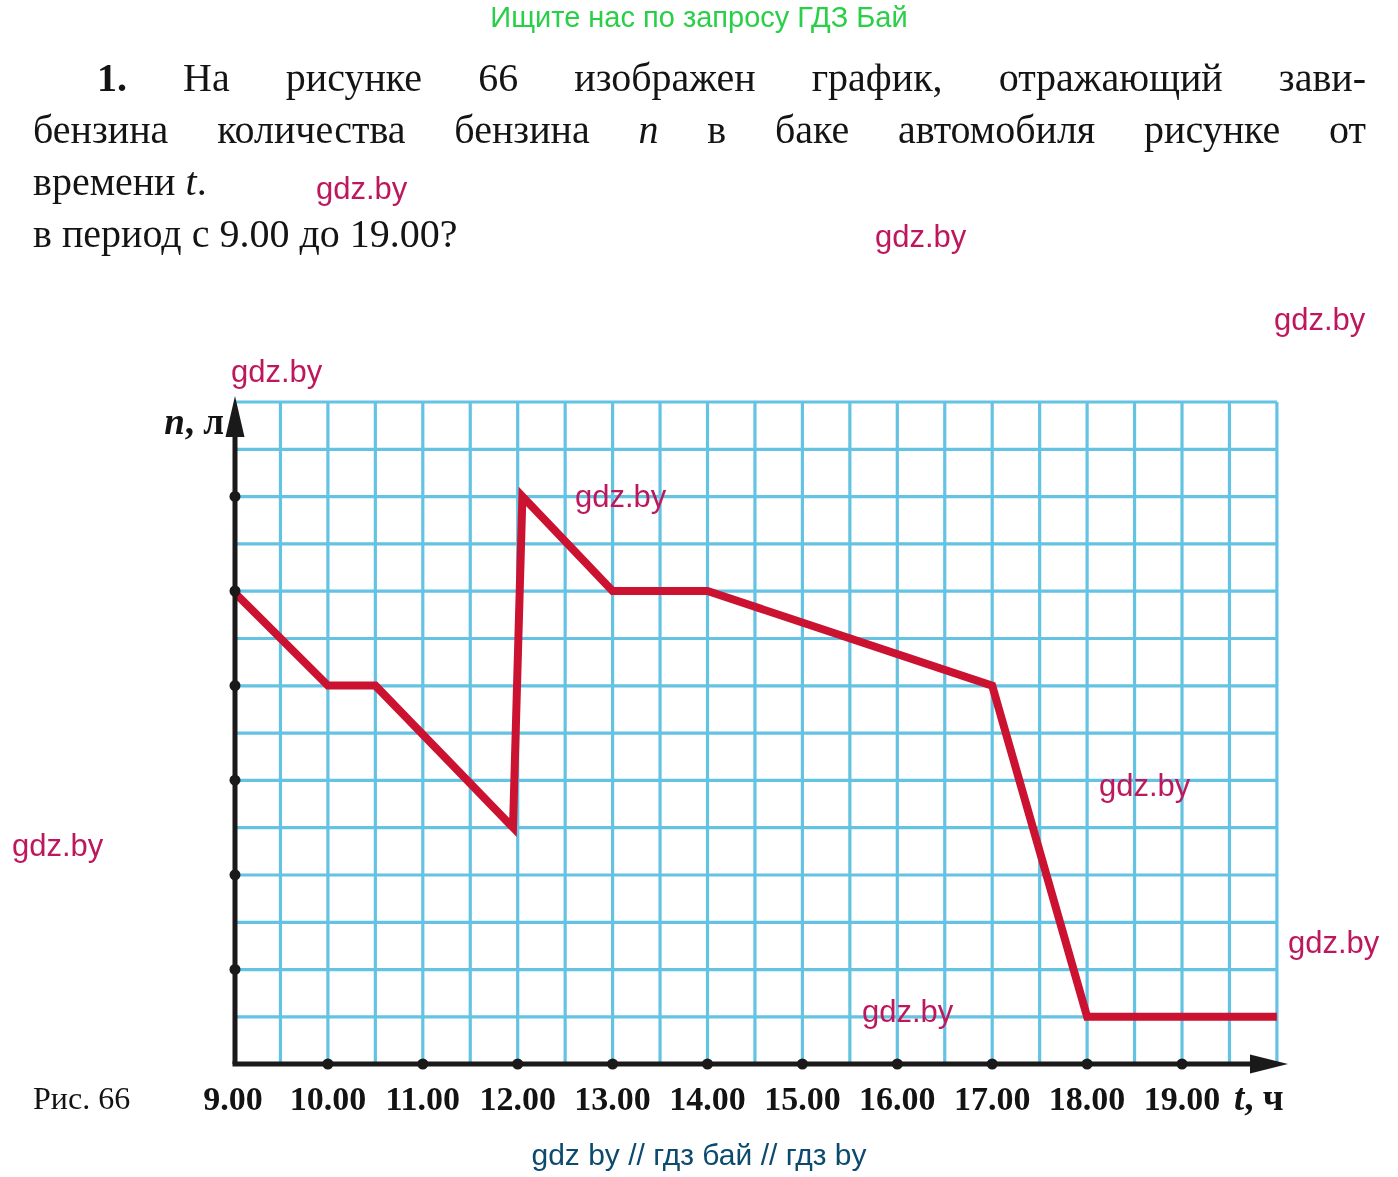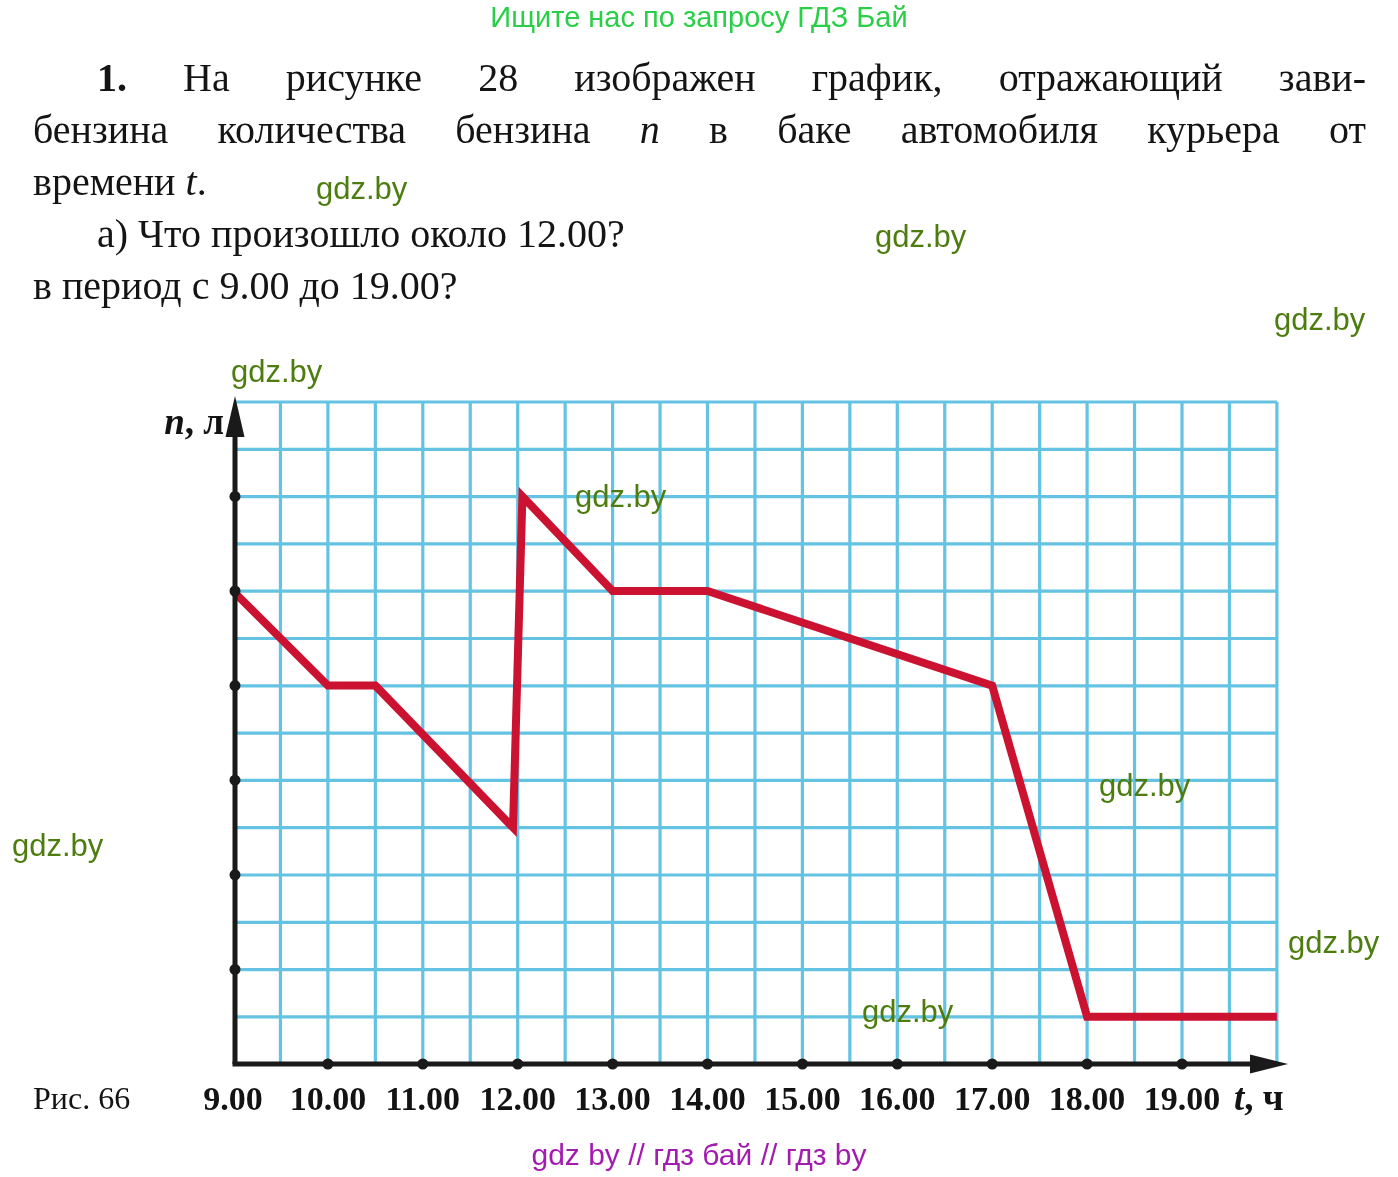--- a/index.html
+++ b/index.html
@@ -16,36 +16,35 @@
   .problem b{font-weight:bold;}
   .problem i{font-style:italic;}
   #chart-svg{position:absolute;left:0;top:0;width:1398px;height:1177px;}
   #x-tick-labels text{font-family:"Liberation Serif",serif;font-weight:bold;
                       font-size:34px;fill:#131313;}
   .axis-title{font-family:"Liberation Serif",serif;font-weight:bold;
               font-size:37px;fill:#131313;}
   .it{font-style:italic;}
   .caption{position:absolute;left:33px;top:1080px;font-size:32px;color:#131313;}
   .wm{position:absolute;font-family:"Liberation Sans",sans-serif;font-size:31px;
-      line-height:34px;color:#4d7c0f;white-space:nowrap;}
+      line-height:34px;color:#be185d;white-space:nowrap;}
   .footer{position:absolute;top:1138px;left:0;right:0;text-align:center;
-          font-family:"Liberation Sans",sans-serif;font-size:30px;color:#a21caf;}
+          font-family:"Liberation Sans",sans-serif;font-size:30px;color:#0c4a6e;}
 </style>
 </head>
 <body>
 
 <div id="page">
 
   <div class="promo">Ищите нас по запросу ГДЗ Бай</div>
 
   <div class="problem">
-    <p class="line jfull ind1"><b>1.</b> <span>На рисунке 28 изображен график, отражающий зави-</span></p>
-    <p class="line jfull"><span>бензина количества бензина </span><i>n</i><span> в баке автомобиля курьера от</span></p>
+    <p class="line jfull ind1"><b>1.</b> <span>На рисунке 66 изображен график, отражающий зави-</span></p>
+    <p class="line jfull"><span>бензина количества бензина </span><i>n</i><span> в баке автомобиля рисунке от</span></p>
     <p class="line"><span>времени </span><i>t</i><span>.</span></p>
-    <p class="line ind1"><span>а) Что произошло около 12.00?</span></p>
     <p class="line"><span>в период с 9.00 до 19.00?</span></p>
   </div>
 
   <svg id="chart-svg" viewBox="0 0 1398 1177">
     <g id="grid-lines">
         <line x1="280.45" y1="402" x2="280.45" y2="1064" stroke="#64c3e2" stroke-width="3.2"></line>
         <line x1="327.9" y1="402" x2="327.9" y2="1064" stroke="#64c3e2" stroke-width="3.2"></line>
         <line x1="375.35" y1="402" x2="375.35" y2="1064" stroke="#64c3e2" stroke-width="3.2"></line>
         <line x1="422.8" y1="402" x2="422.8" y2="1064" stroke="#64c3e2" stroke-width="3.2"></line>
         <line x1="470.25" y1="402" x2="470.25" y2="1064" stroke="#64c3e2" stroke-width="3.2"></line>

